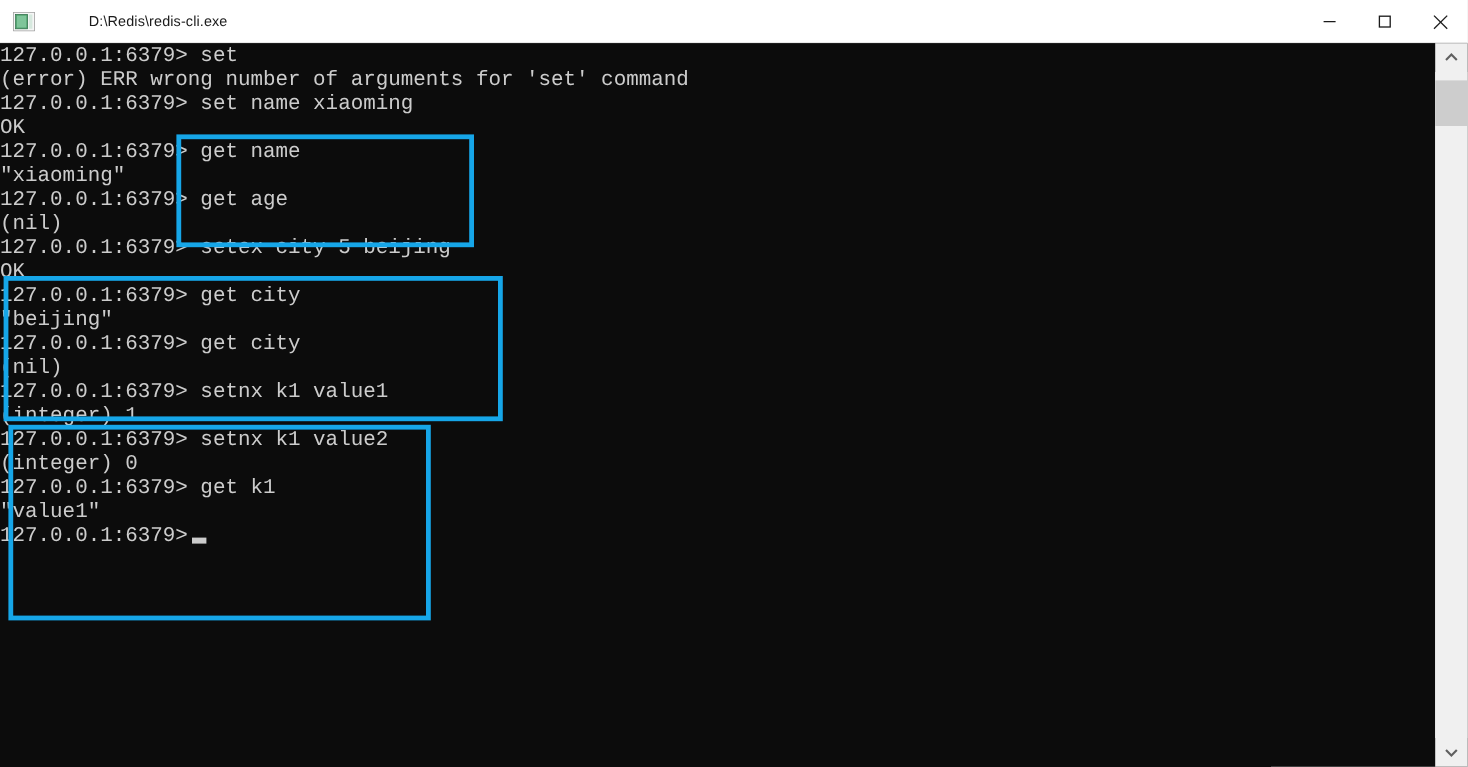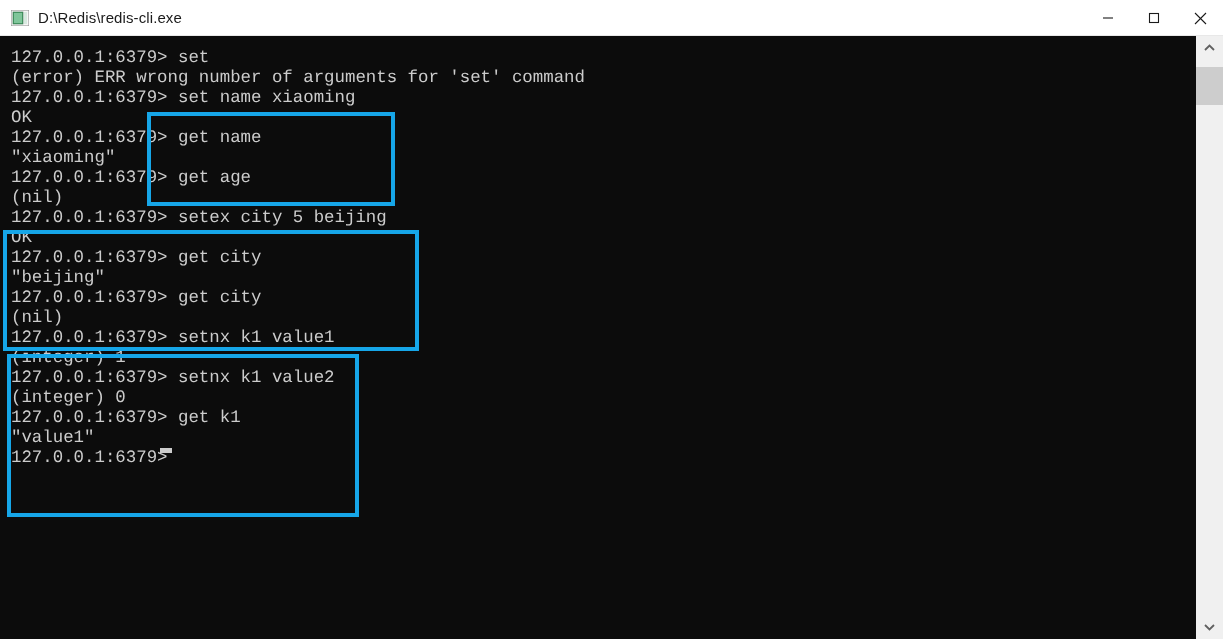--- a/index.html
+++ b/index.html
@@ -38,24 +38,25 @@
   .title-icon {
     width: 18px;
     height: 16px;
     margin-left: 11px;
     margin-right: 9px;
     flex: 0 0 auto;
     position: relative;
   }
   .title-text {
     font-family: "Liberation Sans", sans-serif;
-    font-size: 15px;
+    font-size: 12px;
     color: #1b1b1b;
     letter-spacing: 0.1px;
     white-space: nowrap;
+    margin-left: 36px;
   }
   .win-controls {
     position: absolute;
     right: 0; top: 0;
     height: 36px;
     display: flex;
   }
   .win-btn {
     width: 46px;
     height: 36px;
@@ -85,21 +86,21 @@
     top: 0;
     width: 1196px;
     height: 603px;
     background: #0c0c0c;
     overflow: hidden;
   }
   .term-text {
     position: absolute;
     left: 0px;
     top: 2px;
-    margin: 11px;
+    margin: 0;
     font-family: "Liberation Mono", "DejaVu Sans Mono", monospace;
     font-size: 17.4px;
     line-height: 20px;
     color: #cccccc;
     white-space: pre;
     letter-spacing: 0px;
     text-rendering: geometricPrecision;
   }
 
   .cursor {

